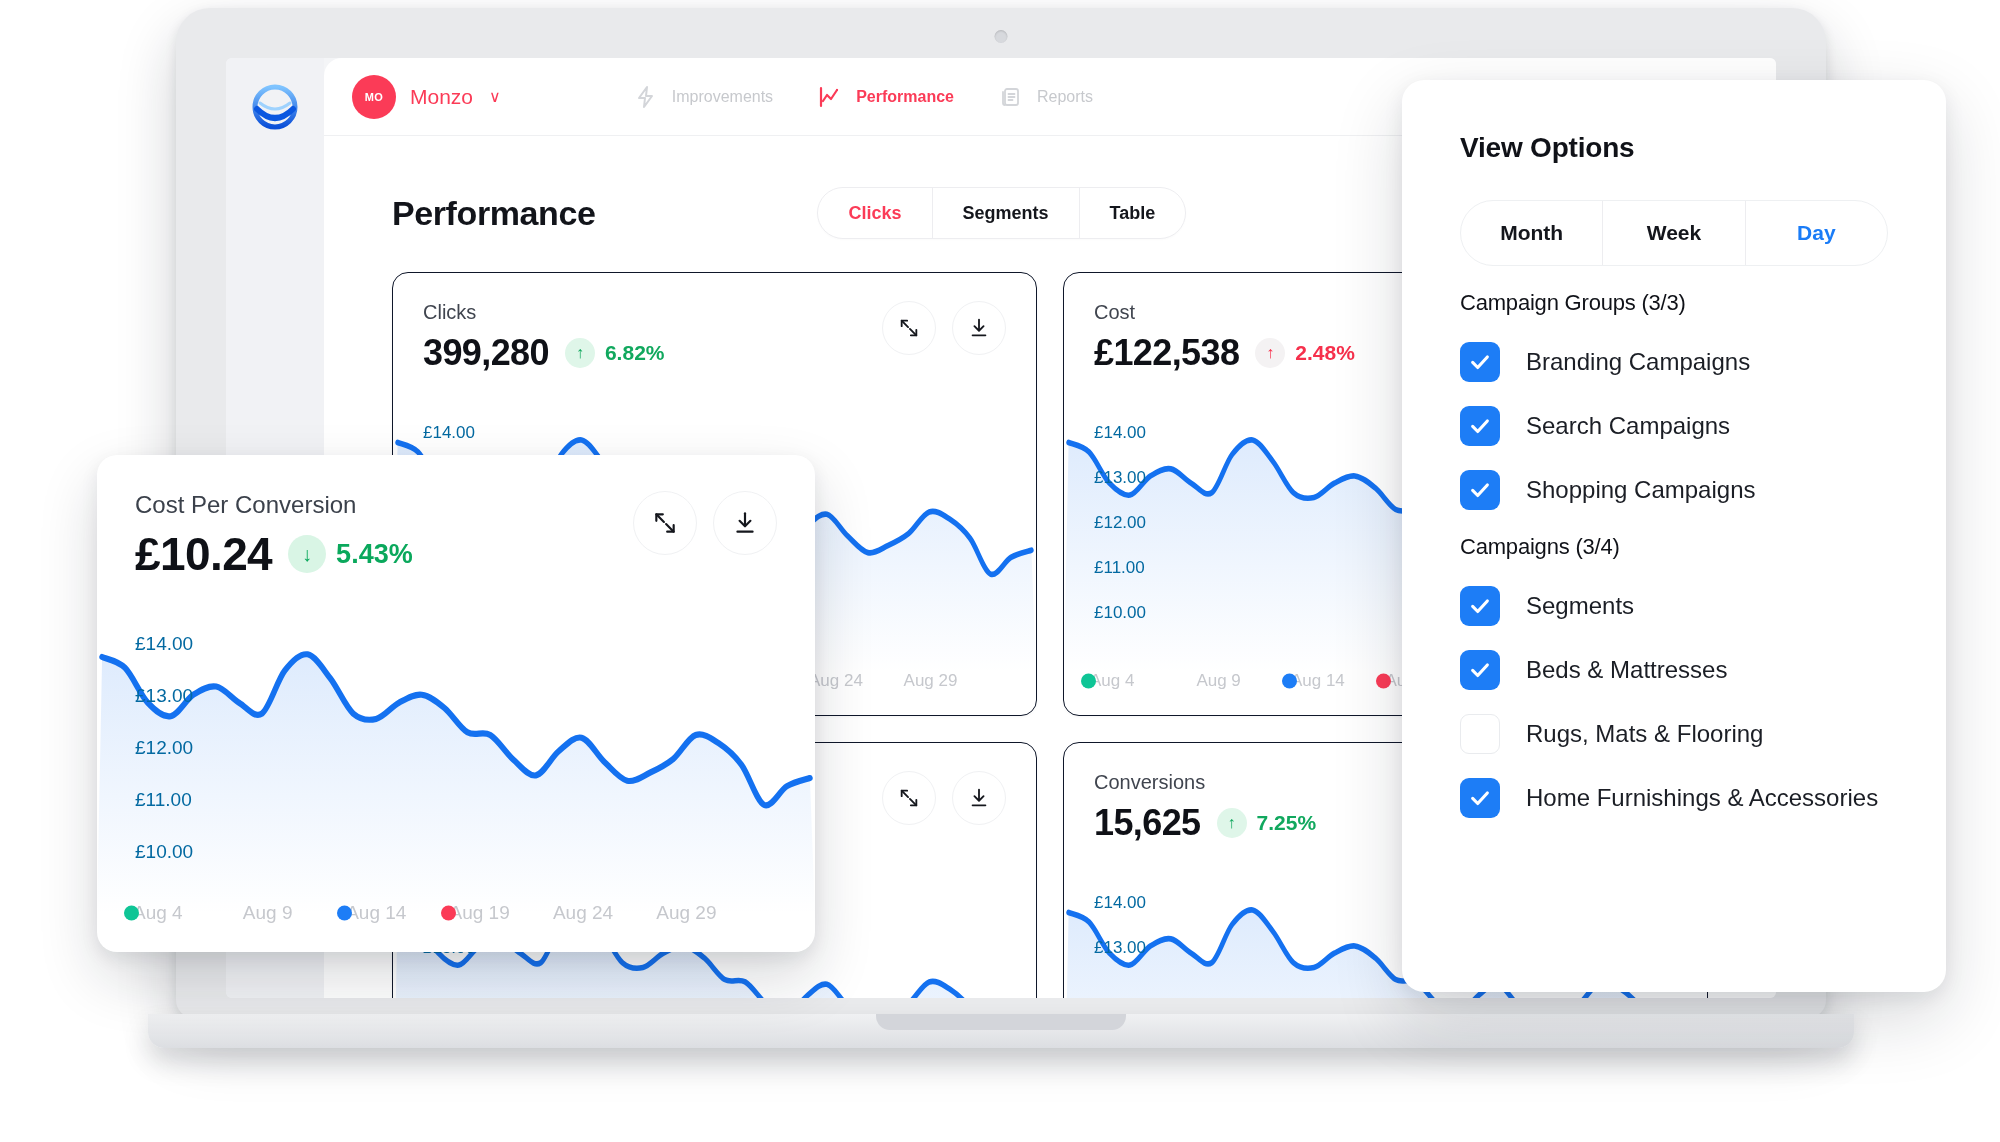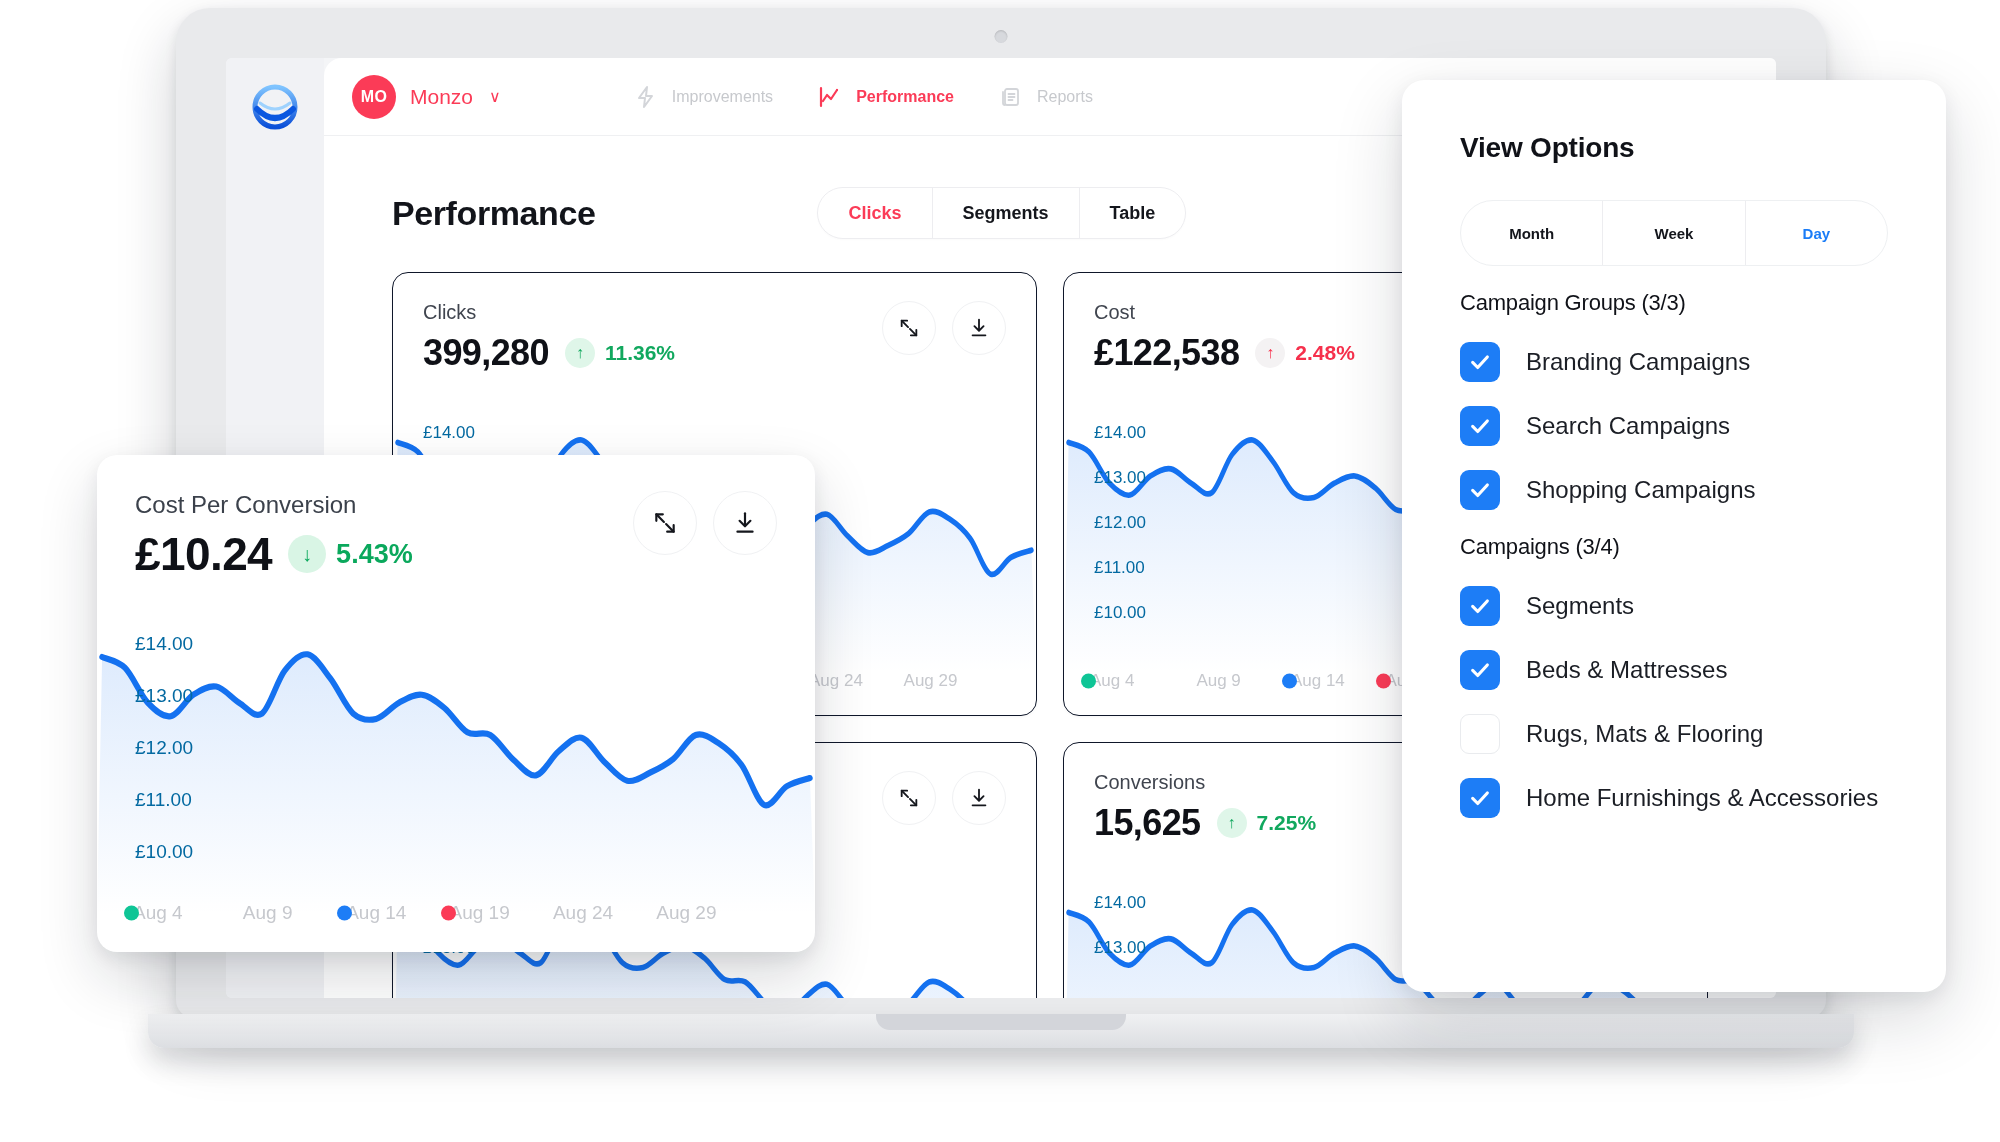--- a/index.html
+++ b/index.html
@@ -62,21 +62,21 @@
   }
 
   
   .topbar {
     height:78px; display:flex; align-items:center;
     border-bottom:1px solid #eff0f2; position:relative; padding:0 28px;
   }
   .acct { display:flex; align-items:center; gap:14px; }
   .acct-badge {
     width:44px; height:44px; border-radius:50%; background:#fb3b57;
-    color:#fff; font-size:16px; font-weight:700; letter-spacing:.3px;
+    color:#fff; font-size:11px; font-weight:700; letter-spacing:.3px;
     display:flex; align-items:center; justify-content:center;
   }
   .acct-name { color:#fb3b57; font-size:21px; font-weight:500; }
   .acct-caret { color:#fb3b57; font-size:16px; margin-left:2px; }
 
   .navitems { display:flex; align-items:center; gap:44px; margin-left:132px; }
   .navitem { display:flex; align-items:center; gap:13px; font-size:16px; color:#c7c9cd; }
   .navitem.active { color:#fb3b57; font-weight:600; }
   .navitem .ico { width:26px; height:26px; display:flex; align-items:center; justify-content:center; }
 
@@ -165,21 +165,21 @@
     position:absolute; left:1402px; top:80px; width:544px; height:912px;
     background:#fff; border-radius:22px;
     box-shadow: 0 26px 70px rgba(16,22,40,.16), 0 6px 20px rgba(16,22,40,.08);
     padding: 52px 58px; z-index:40;
   }
   .vo-title { font-size:28px; font-weight:700; color:#101218; letter-spacing:-.2px; }
   .vo-seg {
     margin-top:36px; display:flex; border:1px solid #eef0f2; border-radius:999px;
     height:66px; overflow:hidden;
   }
-  .vo-seg .seg-btn { flex:1; font-size:15px; font-weight:600; padding:0; }
+  .vo-seg .seg-btn { flex:1; font-size:21px; font-weight:600; padding:0; }
   .vo-seg .seg-btn.active { color:#1a7cf7; }
 
   .vo-section-title { font-size:22px; font-weight:400; color:#101218; margin-top:24px; letter-spacing:-.2px; }
   .vo-list { margin-top:26px; display:flex; flex-direction:column; gap:24px; }
   .vo-row { display:flex; align-items:center; gap:26px; }
   .cbox {
     width:40px; height:40px; border-radius:9px; flex:0 0 40px;
     display:flex; align-items:center; justify-content:center;
   }
   .cbox.on { background:#1d7df6; }
@@ -282,21 +282,21 @@
               <div class="grid">
 
                 <div class="card">
                   <div class="card-head">
                     <div>
                       <div class="card-label">Clicks</div>
                       <div class="card-value-row">
                         <div class="card-value">399,280</div>
                         <div class="delta up-good">
                           <div class="pill">↑</div>
-                          <div class="pct">11.36%</div>
+                          <div class="pct">6.82%</div>
                         </div>
                       </div>
                     </div>
                     <div class="card-actions">
                       <div class="round-btn">
                         <svg viewBox="0 0 24 24" width="22" height="22" fill="none" stroke="#15171d" stroke-width="2" stroke-linecap="round" stroke-linejoin="round">
                           <path d="M4 10 V4 h6"></path>
                             <path d="M4 4 L11 11"></path>
                           <path d="M20 14 v6 h-6"></path>
                             <path d="M20 20 L13 13"></path>

